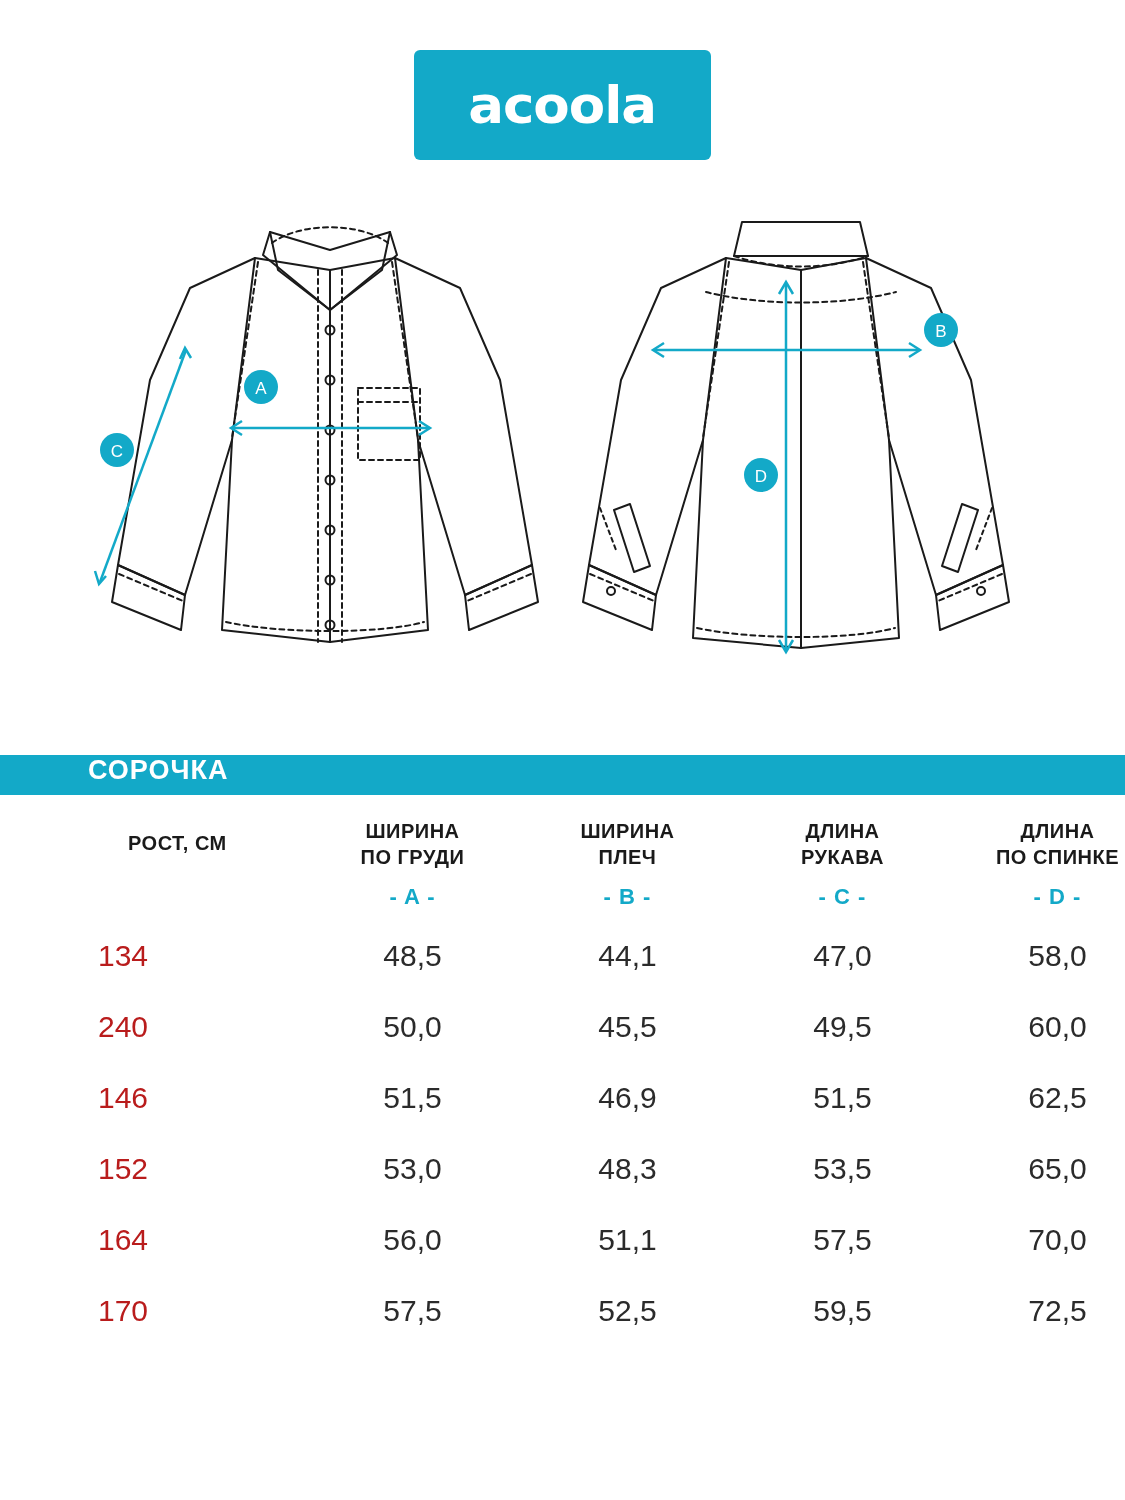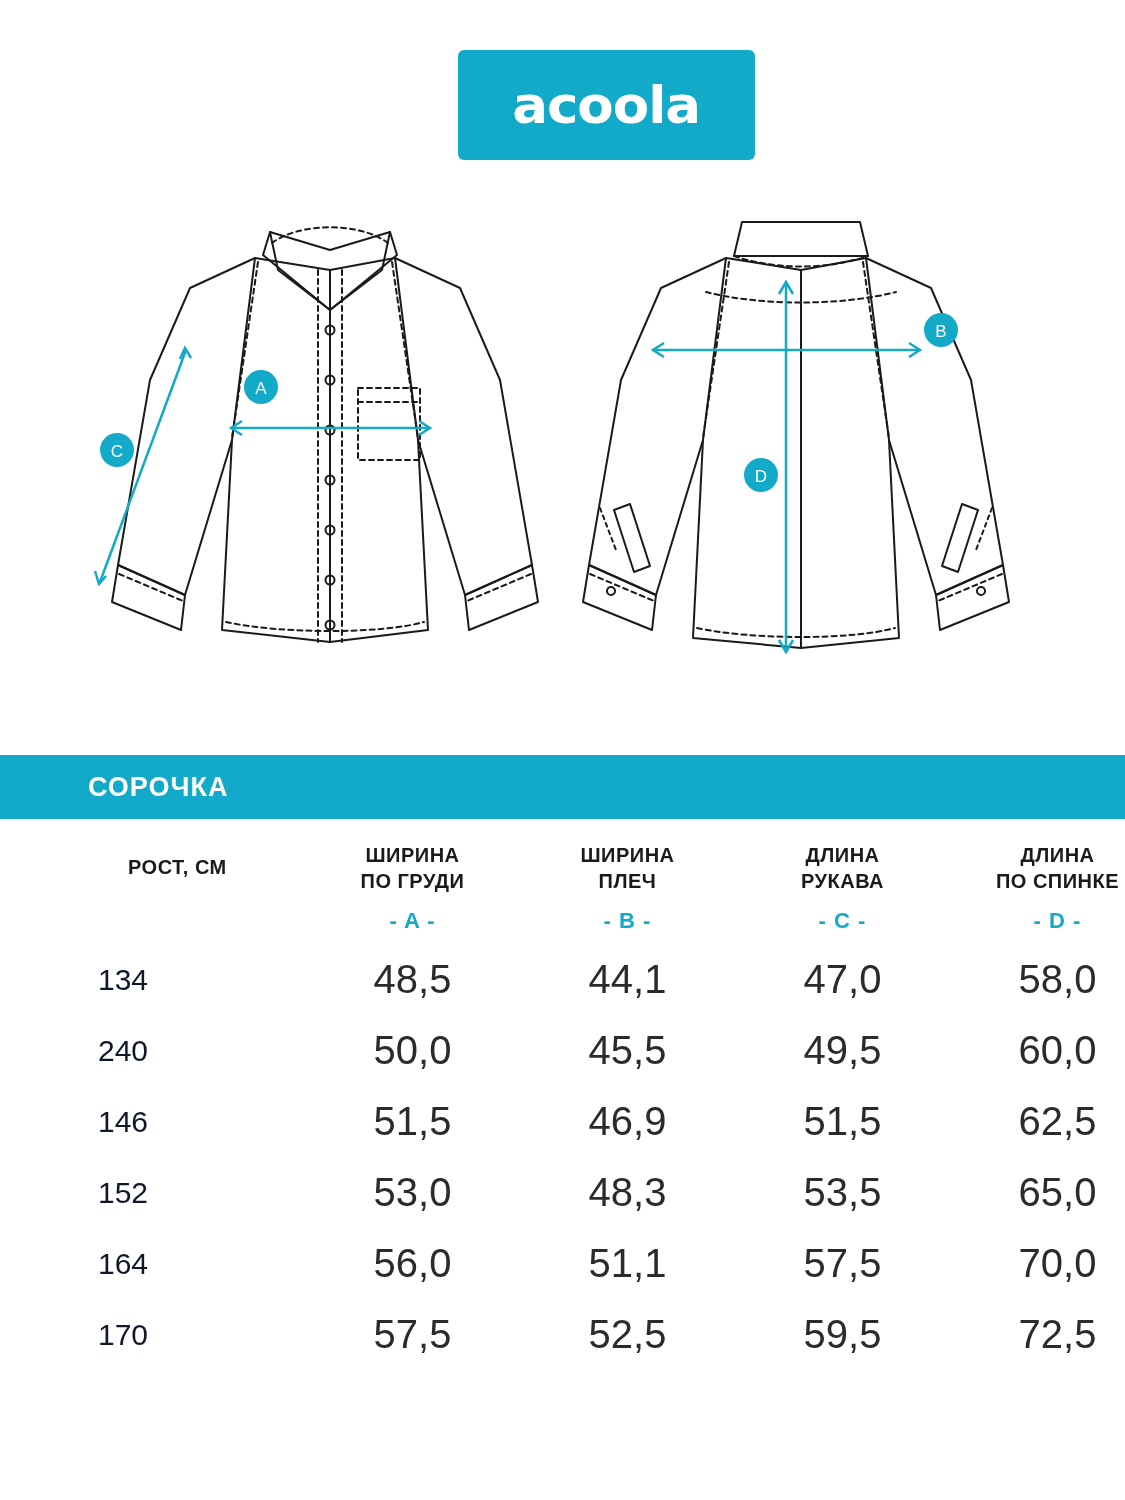--- a/index.html
+++ b/index.html
@@ -21,21 +21,20 @@
     position: absolute;
     left: 414px;
     top: 50px;
     width: 297px;
     height: 110px;
     background: #13a9c8;
     border-radius: 6px;
     display: flex;
     align-items: center;
     justify-content: center;
-    margin-left: 44px;
   }
   .logo-text {
     color: #ffffff;
     font-family: "DejaVu Sans", sans-serif;
     font-weight: bold;
     font-size: 52px;
     letter-spacing: -1px;
     line-height: 1;
     transform: scaleX(1.02);
   }
@@ -51,23 +50,22 @@
 
   
   .table-area {
     position: absolute;
     left: 0;
     top: 755px;
     width: 1125px;
   }
   .table-title-bar {
     background: #13a9c8;
-    height: 64px;
+    height: 40px;
     display: flex;
-    align-items: center;
     padding-left: 88px;
     box-sizing: border-box;
   }
   .table-title {
     color: #ffffff;
     font-size: 27px;
     font-weight: bold;
     letter-spacing: 1px;
   }
 
@@ -106,25 +104,25 @@
     text-align: left;
     padding-left: 88px;
     vertical-align: middle;
     padding-top: 0;
     padding-bottom: 28px;
   }
 
   tbody td {
     height: 69px;
     text-align: center;
-    font-size: 40px;
+    font-size: 30px;
     color: #2b2b2b;
   }
   tbody td.height-col {
-    color: #0f172a;
+    color: #b91c1c;
     font-size: 30px;
     text-align: center;
     padding-right: 100px;
   }
 </style>
 </head>
 <body>
 
 <div class="logo-wrap">
   <span class="logo-text">acoola</span>

